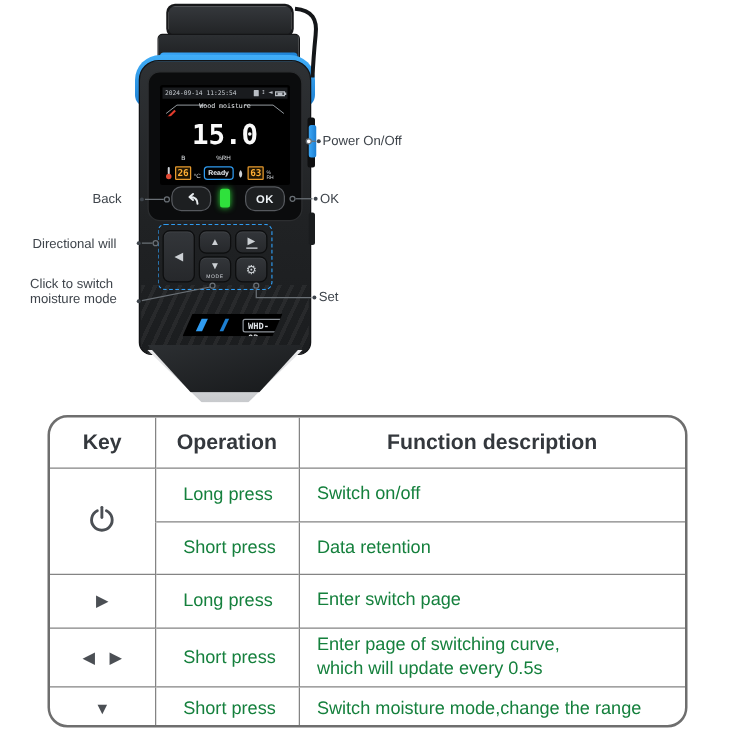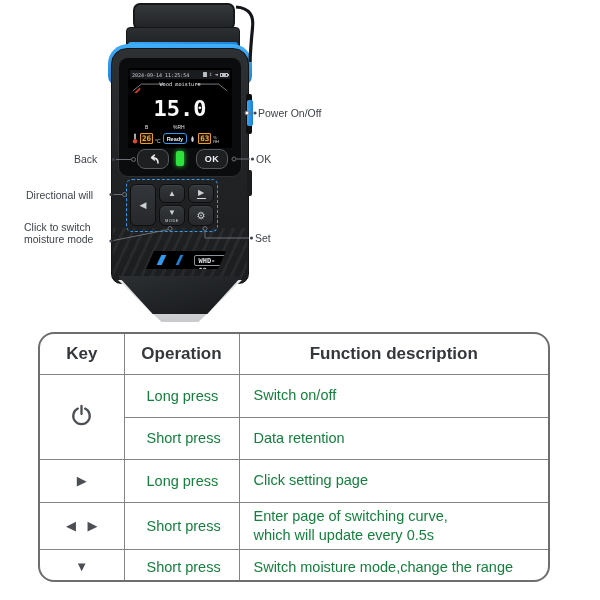--- a/index.html
+++ b/index.html
@@ -287,21 +287,21 @@
         <td class="opcell">Long press</td>
         <td class="desccell">Switch on/off</td>
       </tr>
       <tr style="height:42px">
         <td class="opcell">Short press</td>
         <td class="desccell">Data retention</td>
       </tr>
       <tr style="height:43px">
         <td class="keycell first tri">▶</td>
         <td class="opcell">Long press</td>
-        <td class="desccell">Click setting page</td>
+        <td class="desccell">Enter switch page</td>
       </tr>
       <tr style="height:47px">
         <td class="keycell first tri tri-pair">◀ ▶</td>
         <td class="opcell">Short press</td>
         <td class="desccell">Enter page of switching curve,
 which will update every 0.5s</td>
       </tr>
       <tr style="height:35px">
         <td class="keycell first tri">▼</td>
         <td class="opcell">Short press</td>

